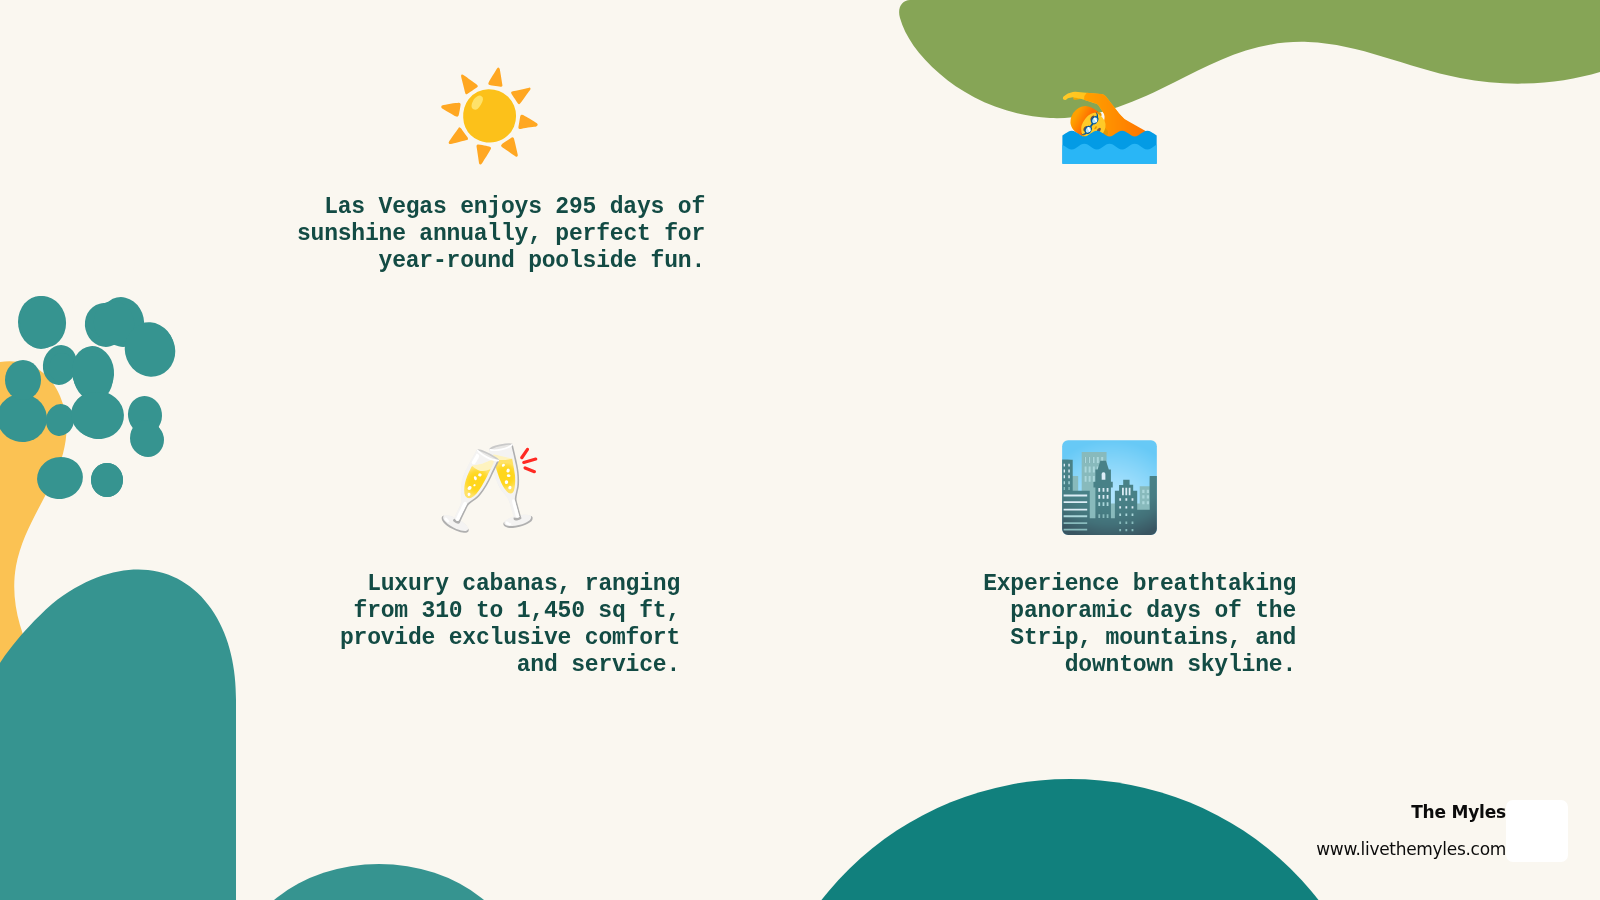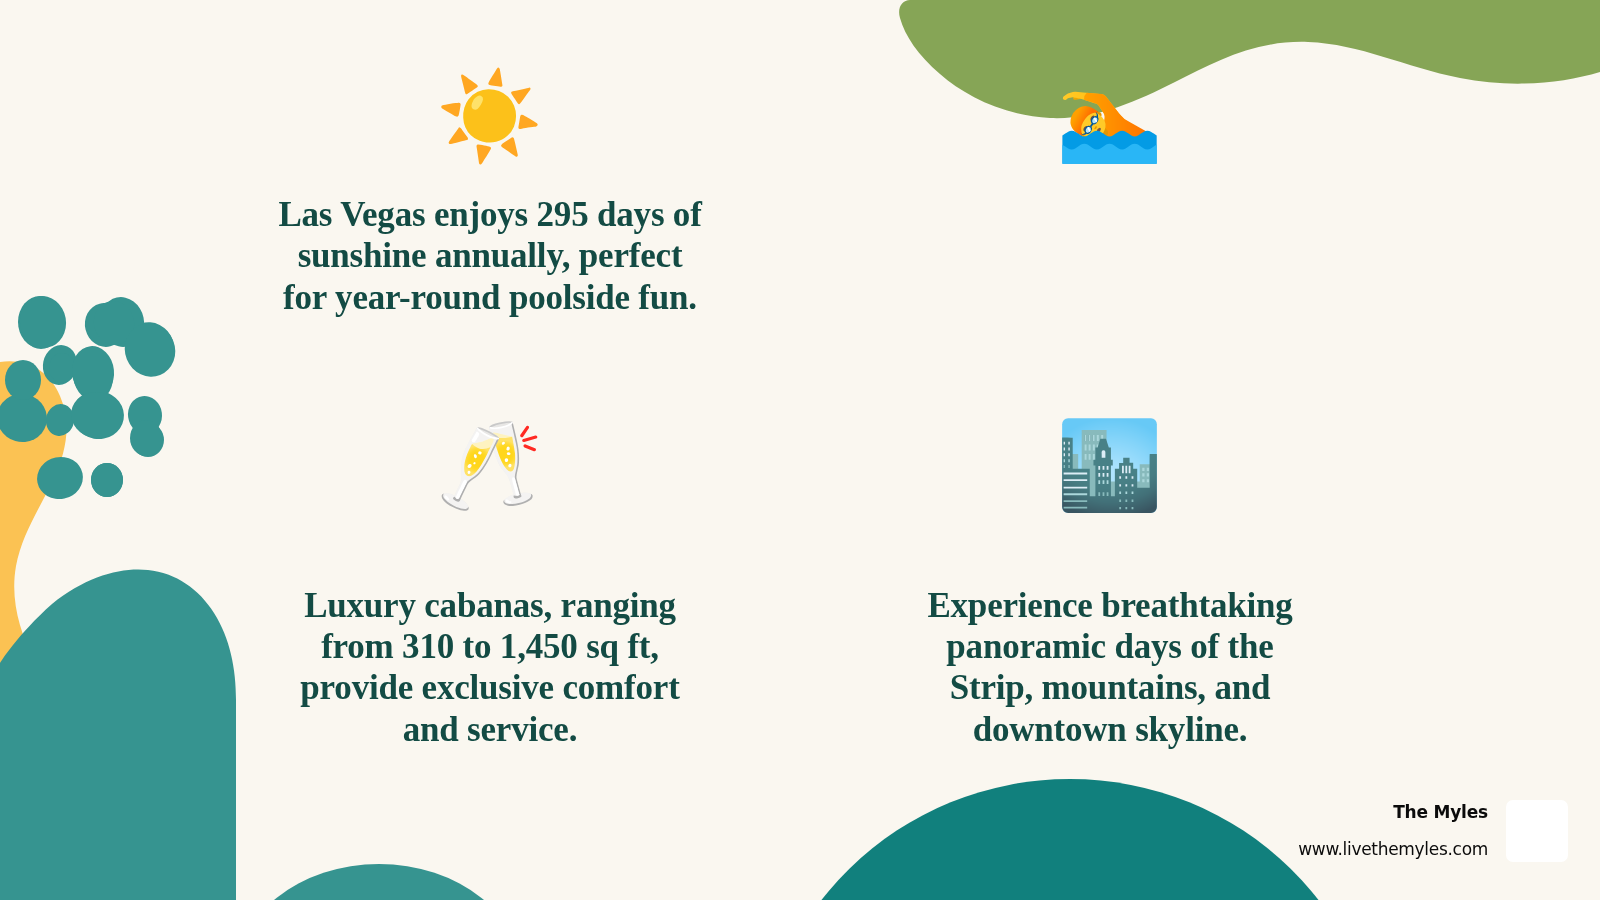--- a/index.html
+++ b/index.html
@@ -59,42 +59,42 @@
     height: 112px;
     display: flex;
     align-items: center;
     justify-content: center;
     user-select: none;
   }
 
   .card-text {
     margin-top: 22px;
     max-width: 430px;
-    font-family: Liberation Serif, serif;
+    font-family: Liberation Mono, monospace;
     font-weight: bold;
-    font-size: 35px;
+    font-size: 23px;
     line-height: 1.18;
     letter-spacing: -0.2px;
     color: #134B44;
+    text-align: right;
   }
   .card.c1 .card-text { max-width: 430px; }
   .card.c2 .card-text { max-width: 425px; }
   .card.c3 .card-text { max-width: 380px; }
   .card.c4 .card-text { max-width: 372px; }
 
-  .card.row2 .card-text { margin-top: 64px; }
+  .card.row2 .card-text { margin-top: 28px; }
 
   
   #brand {
     position: absolute;
     right: 32px;
     bottom: 38px;
     display: flex;
     align-items: center;
-    gap: 18px;
   }
   #brand-text {
     text-align: right;
     line-height: 1.25;
   }
   #brand-name {
     font-family: "DejaVu Sans", sans-serif;
     font-weight: bold;
     font-size: 17px;
     color: #0B0B0B;

